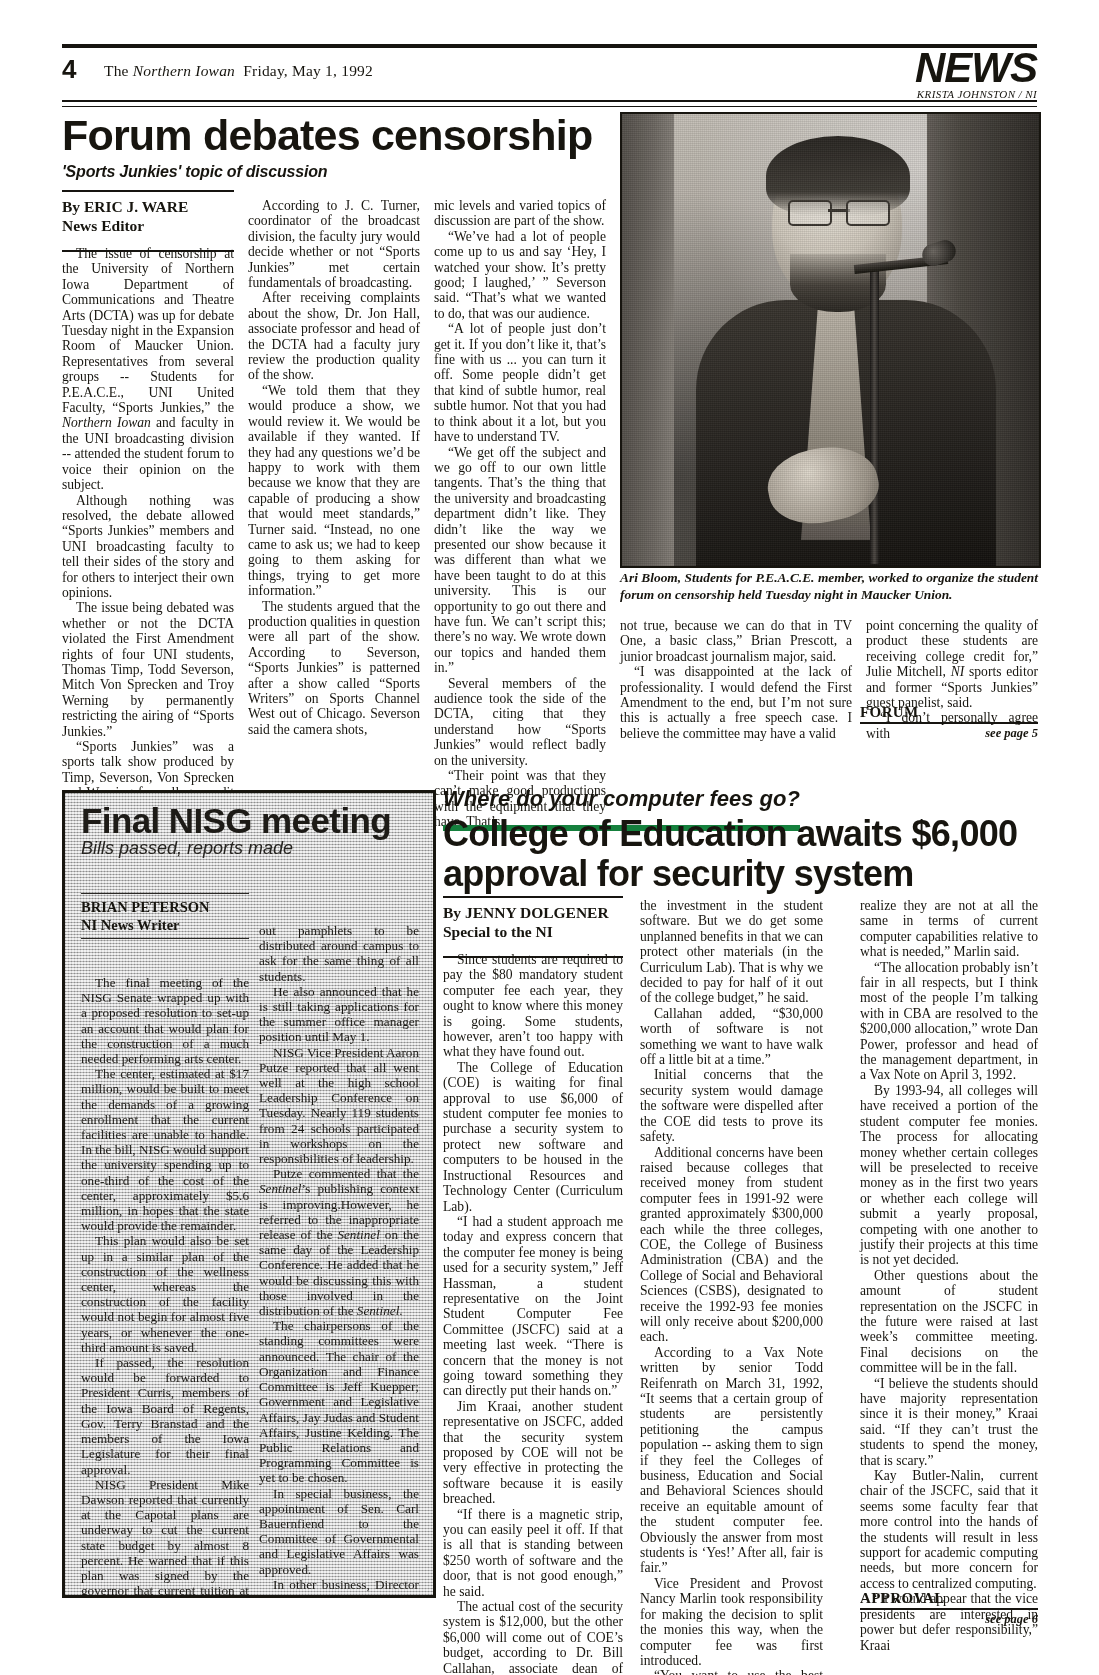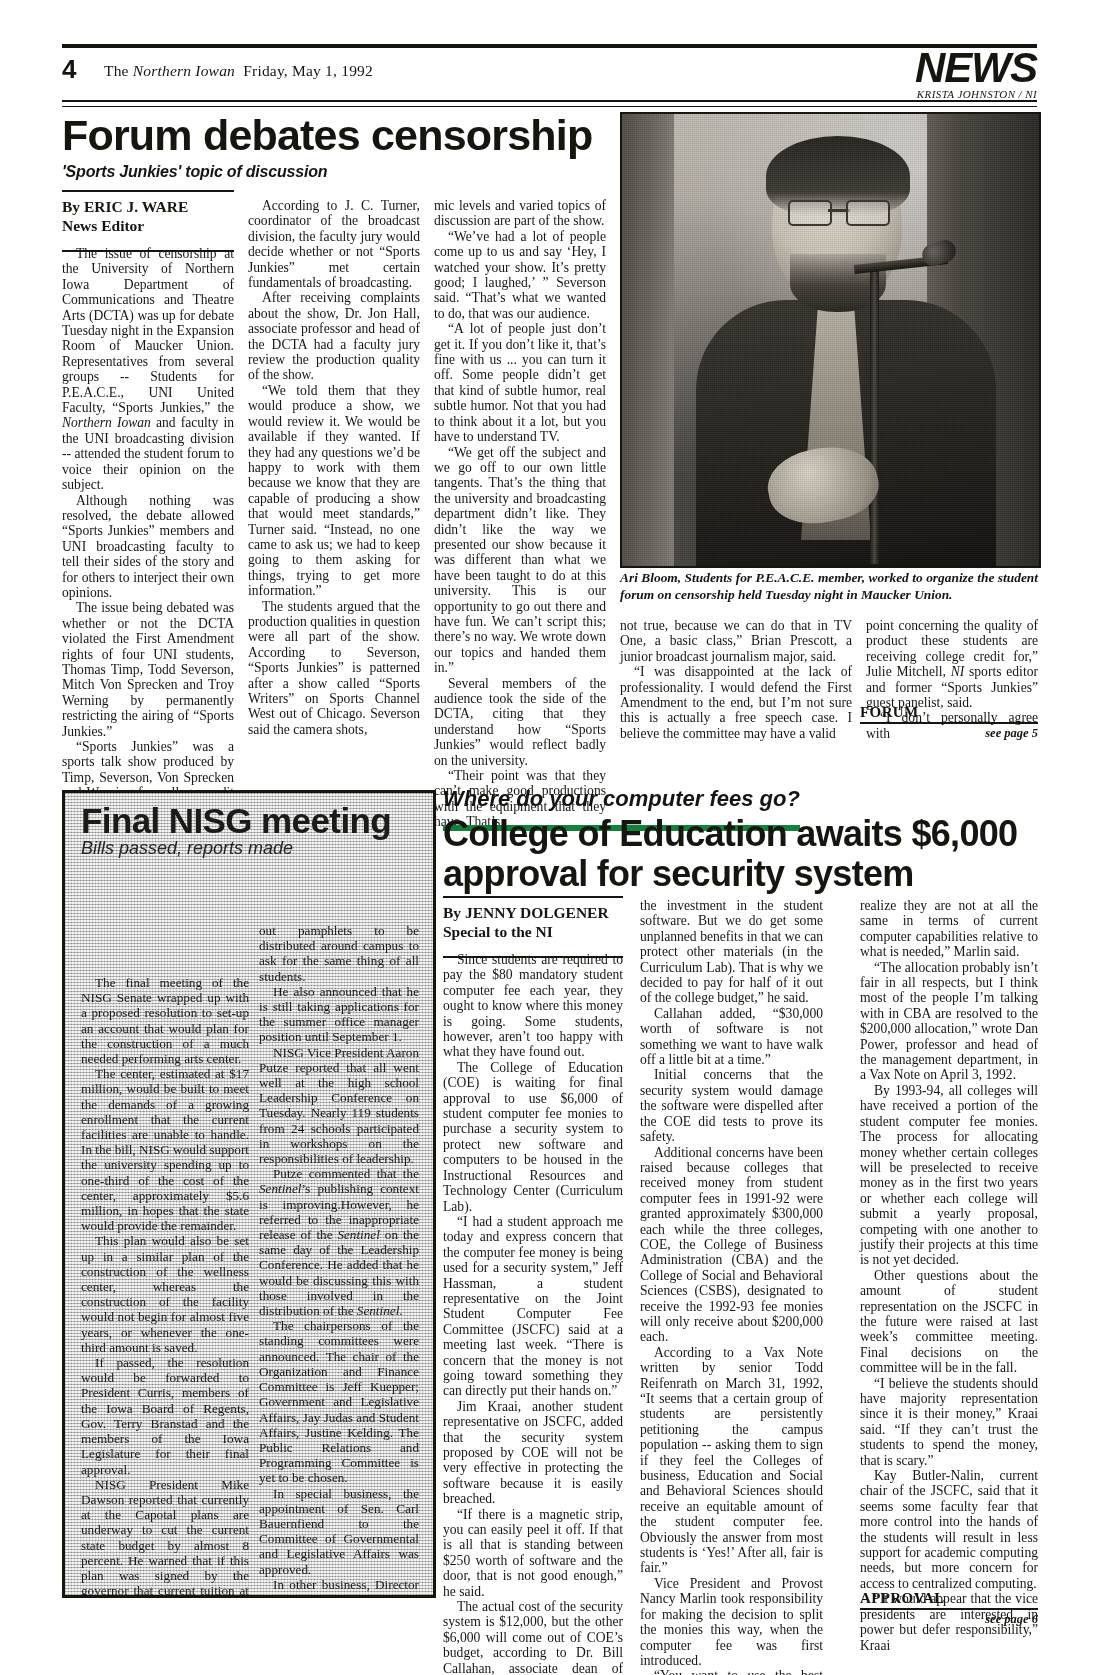--- a/index.html
+++ b/index.html
@@ -437,30 +437,36 @@
 
   <div class="jump" style="left:860px; top:704px;">
     <div class="jump-label">FORUM</div>
     <div class="jump-rule"></div>
     <div class="jump-page">see page 5</div>
   </div>
 
   <div class="nisg-box">
     <div class="nisg-head">Final NISG meeting</div>
     <div class="nisg-deck">Bills passed, reports made</div>
+    <div class="nisg-byline">
+      <div class="r"></div>
+      <div class="n">BRIAN PETERSON</div>
+      <div class="t">NI News Writer</div>
+      <div class="r"></div>
+    </div>
     <div class="nisg-col" id="nisg-c1" style="left:16px; top:182px; width:168px;">
         <p>The final meeting of the NISG Senate wrapped up with a proposed resolution to set-up an account that would plan for the construction of a much needed performing arts center.</p>
         <p>The center, estimated at $17 million, would be built to meet the demands of a growing enrollment that the current facilities are unable to handle. In the bill, NISG would support the university spending up to one-third of the cost of the center, approximately $5.6 million, in hopes that the state would provide the remainder.</p>
         <p>This plan would also be set up in a similar plan of the construction of the wellness center, whereas the construction of the facility would not begin for almost five years, or whenever the one-third amount is saved.</p>
         <p>If passed, the resolution would be forwarded to President Curris, members of the Iowa Board of Regents, Gov. Terry Branstad and the members of the Iowa Legislature for their final approval.</p>
         <p>NISG President Mike Dawson reported that currently at the Capotal plans are underway to cut the current state budget by almost 8 percent. He warned that if this plan was signed by the governor that current tuition at state schools would rise drastically. He asked that everyone take action, voice their opinion to the governor and ask him not to sign the proposal. Dawson also passed</p>
       </div>
     <div class="nisg-col" id="nisg-c2" style="left:194px; top:130px; width:160px;">
         <p class="noindent">out pamphlets to be distributed around campus to ask for the same thing of all students.</p>
-        <p>He also announced that he is still taking applications for the summer office manager position until September 1.</p>
+        <p>He also announced that he is still taking applications for the summer office manager position until May 1.</p>
         <p>NISG Vice President Aaron Putze reported that all went well at the high school Leadership Conference on Tuesday. Nearly 119 students from 24 schools participated in workshops on the responsibilities of leadership.</p>
         <p>Putze commented that the <span class="ital">Sentinel</span>’s publishing context is improving.However, he referred to the inappropriate release of the <span class="ital">Sentinel</span> on the same day of the Leadership Conference. He added that he would be discussing this with those involved in the distribution of the <span class="ital">Sentinel</span>.</p>
         <p>The chairpersons of the standing committees were announced. The chair of the Organization and Finance Committee is Jeff Kuepper; Government and Legislative Affairs, Jay Judas and Student Affairs, Justine Kelding. The Public Relations and Programming Committee is yet to be chosen.</p>
         <p>In special business, the appointment of Sen. Carl Bauernfiend to the Committee of Governmental and Legislative Affairs was approved.</p>
         <p>In other business, Director of Public Relations and Programming reported that the Entertainment Committee is looking into a dance to start the fall semester. Plans will be finalized this summer.</p>
       </div>
   </div>
 
   <div class="edu-kicker">Where do your computer fees go?</div>
   <div class="edu-head">College of Education awaits $6,000 approval for security system</div>

